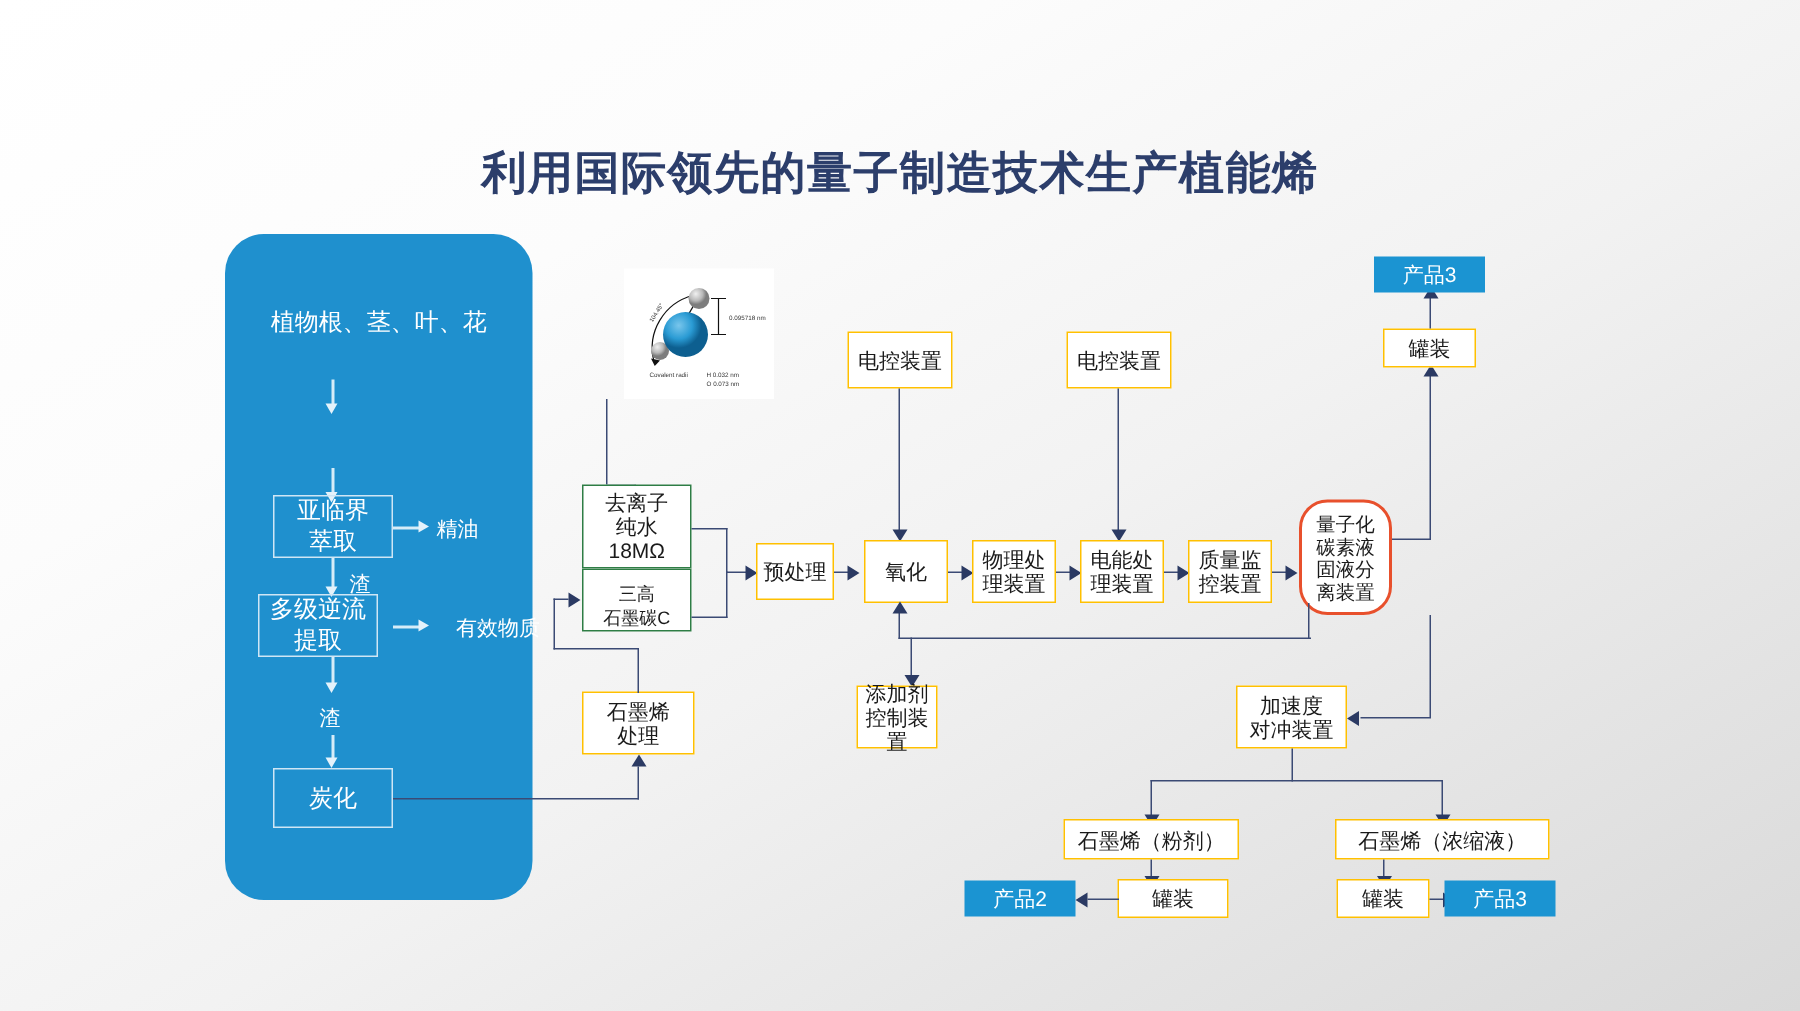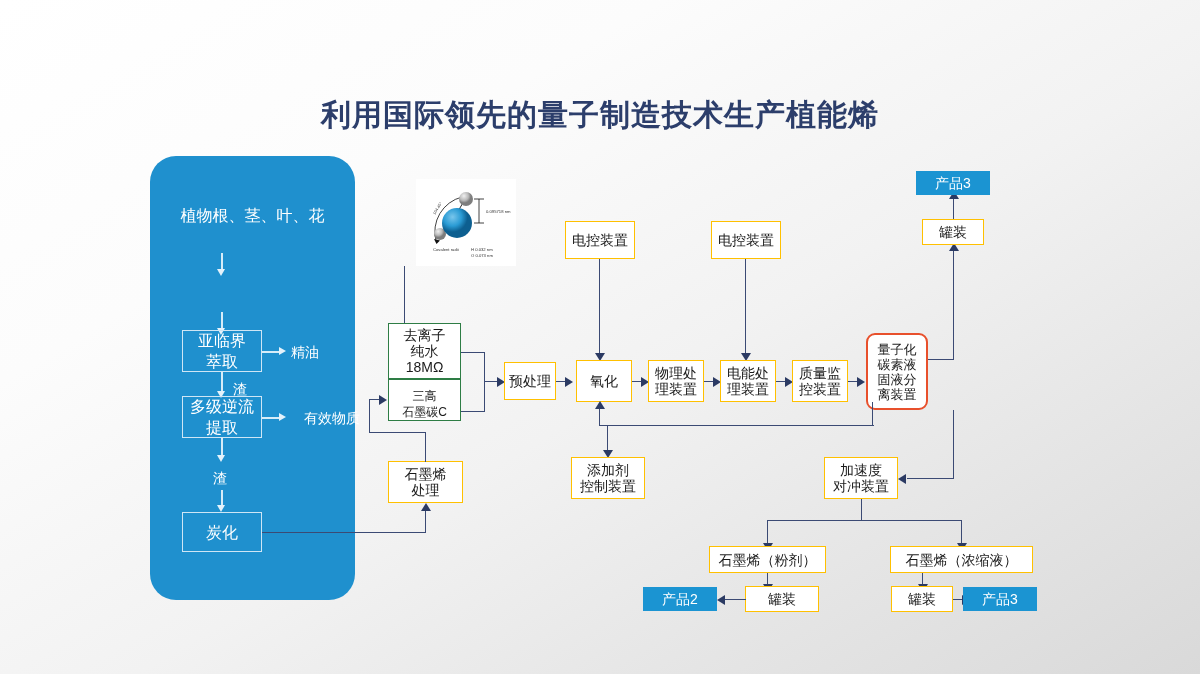--- a/index.html
+++ b/index.html
@@ -38,21 +38,21 @@
   }
 
   
   .box{
     position:absolute;box-sizing:border-box;background:#ffffff;
     display:flex;align-items:center;justify-content:center;text-align:center;
     color:#1a1a1a;line-height:16px;
   }
   .box.y{border:1.6px solid #ffc000;}
   .box.g{border:1.8px solid #2e7d45;}
-  .box.r{border:2px solid #e8502c;border-radius:9px;text-align:right;}
+  .box.r{border:2px solid #e8502c;border-radius:19px;text-align:right;}
   .box.blue{background:#1b94d2;border:none;color:#ffffff;}
 
   
   .ln{position:absolute;background:#3b4a74;}
   .lnh{height:1.4px;}
   .lnv{width:1.4px;}
   .wln{position:absolute;background:#d6ecf8;}
   .arw{position:absolute;width:0;height:0;}
   .arw.up{border-left:5px solid transparent;border-right:5px solid transparent;border-bottom:8px solid #2b3a63;}
   .arw.dn{border-left:5px solid transparent;border-right:5px solid transparent;border-top:8px solid #2b3a63;}
@@ -96,21 +96,21 @@
   </div>
 
   <div class="wln lnh" style="left:262px;top:351px;height:1.6px;width:18px;"></div>
   <div class="warw rt" style="left:279px;top:347px;"></div>
   <div class="wlabel" style="left:291px;top:344px;">精油</div>
 
   <div class="wln lnv" style="left:221px;top:372px;width:1.6px;height:20px;"></div>
   <div class="warw dn" style="left:217px;top:391px;"></div>
   <div class="wlabel" style="left:233px;top:381px;">渣</div>
 
-  <div class="wbox" style="left:182px;top:396px;width:80px;height:42px;">
+  <div class="wbox" style="left:172px;top:396px;width:80px;height:42px;">
     <div>
       <div>多级逆流</div>
       <div>提取</div>
     </div>
   </div>
 
   <div class="wln lnh" style="left:262px;top:417px;height:1.6px;width:18px;"></div>
   <div class="warw rt" style="left:279px;top:413px;"></div>
   <div class="wlabel" style="left:304px;top:410px;">有效物质</div>
 
@@ -265,21 +265,21 @@
   <div class="ln lnh" style="left:928px;top:359px;width:26px;"></div>
   <div class="arw up" style="left:949px;top:243px;"></div>
 
   <div class="ln lnh" style="left:599px;top:425px;width:275px;"></div>
   <div class="ln lnv" style="left:872px;top:402px;height:24px;"></div>
   <div class="ln lnv" style="left:599px;top:408px;height:18px;"></div>
   <div class="arw up" style="left:595px;top:401px;"></div>
   <div class="ln lnv" style="left:607px;top:425px;height:26px;"></div>
   <div class="arw dn" style="left:603px;top:450px;"></div>
 
-  <div class="box y" style="left:571px;top:457px;width:74px;height:42px;font-size:14px;">
+  <div class="box y" style="left:571px;top:457px;width:54px;height:42px;font-size:14px;">
     <div>
       <div>添加剂</div>
       <div>控制装置</div>
     </div>
   </div>
 
   <div class="box y" style="left:824px;top:457px;width:74px;height:42px;font-size:14px;">
     <div>
       <div>加速度</div>
       <div>对冲装置</div>

